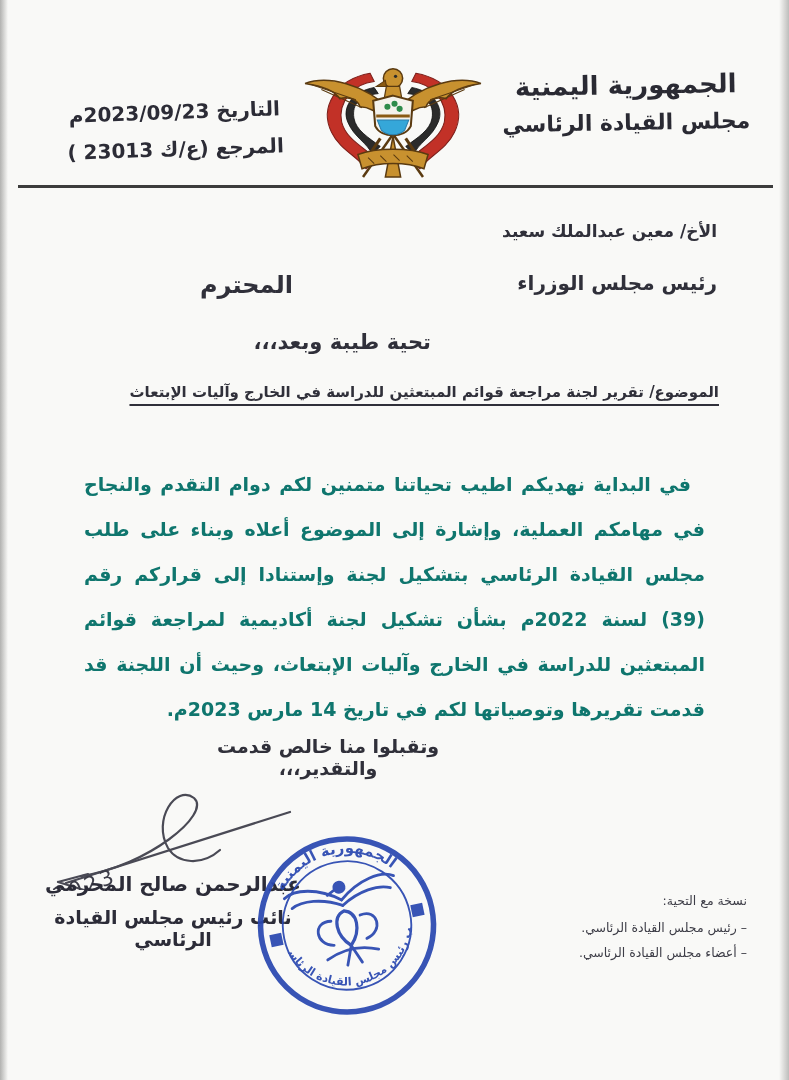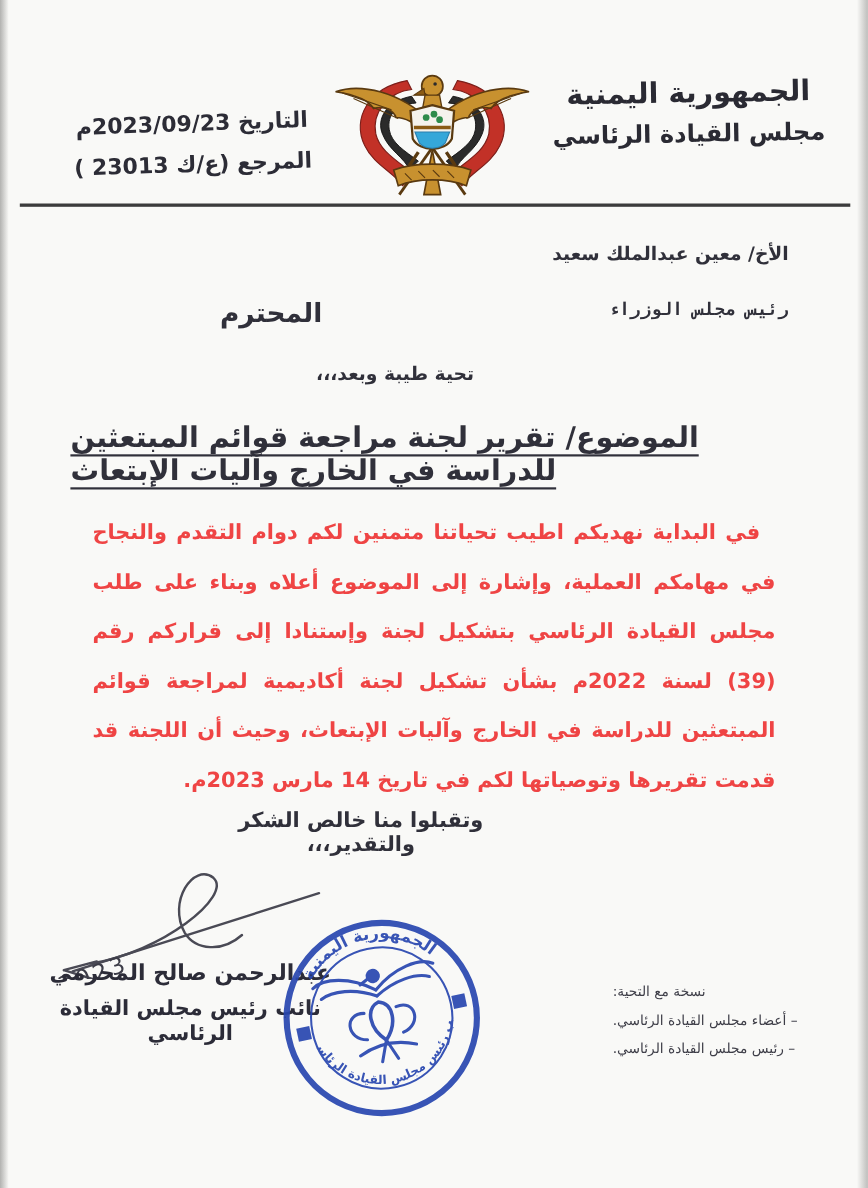--- a/index.html
+++ b/index.html
@@ -34,51 +34,51 @@
     text-align:center;color:#2a2a33;transform:rotate(-1deg);
   }
   .hdr-org .org-line1{font-size:26px;font-weight:700;letter-spacing:1px;}
   .hdr-org .org-line2{font-size:22px;font-weight:700;margin-top:10px;letter-spacing:.5px;}
   .emblem{position:absolute;top:52px;left:299px;width:188px;height:134px;}
   .hdr-rule{
     position:absolute;top:185px;left:18px;right:16px;height:0;
     border-top:3px solid #3c3c3c;
   }
   .rcpt-name{position:absolute;top:221px;right:72px;font-size:17px;font-weight:700;}
-  .rcpt-pos{position:absolute;top:271px;right:72px;font-size:16px;font-weight:700;font-family:Liberation Mono, monospace;}
+  .rcpt-pos{position:absolute;top:271px;right:72px;font-size:20px;font-weight:700;}
   .rcpt-hon{position:absolute;top:271px;left:200px;font-size:24px;font-weight:700;}
-  .salutation{position:absolute;top:330px;right:358px;font-size:17px;font-weight:700;}
+  .salutation{position:absolute;top:330px;right:358px;font-size:21px;font-weight:700;}
   .subject{
     position:absolute;top:383px;left:64px;right:70px;
-    text-align:left;font-size:26px;font-weight:700;
+    text-align:right;font-size:15px;font-weight:700;
   }
   .subject span{
     text-decoration:underline;text-underline-offset:7px;text-decoration-thickness:1.5px;
   }
   .body-par{
     position:absolute;right:84px;left:84px;
     font-size:19px;font-weight:700;line-height:45px;
-    text-align:justify;text-indent:14px;color:#ef4444;
+    text-align:justify;text-indent:14px;color:#0f766e;
   }
   .par1{top:443px;}
   .par2{top:633px;}
   .closing{
     position:absolute;top:735px;left:178px;width:300px;
     text-align:center;font-size:19px;font-weight:700;
   }
   .sig-svg{position:absolute;left:52px;top:786px;width:252px;height:104px;}
   .sig-name{position:absolute;left:44px;top:872px;width:258px;text-align:center;
     font-size:20px;font-weight:700;color:#2c2c38;}
   .sig-title{position:absolute;left:36px;top:906px;width:274px;text-align:center;
     font-size:19px;font-weight:700;color:#2c2c38;}
   .stamp{position:absolute;left:255px;top:832px;width:186px;height:196px;
     transform:rotate(-12deg);opacity:.92;}
   .cc{
     position:absolute;top:888px;right:42px;width:190px;
-    font-size:12.5px;line-height:25px;text-align:left;color:#3d3d47;font-weight:500;
+    font-size:12.5px;line-height:25px;text-align:right;color:#3d3d47;font-weight:500;
   }
   .cc .cc-head{margin-bottom:2px;}
 </style>
 </head>
 <body>
 
 <div class="page">
 
   <div class="hdr-dates">
     <div>التاريخ 2023/09/23م</div>
@@ -140,21 +140,21 @@
   <div class="rcpt-hon">المحترم</div>
 
   <div class="salutation">تحية طيبة وبعد،،،</div>
 
   <div class="subject">
     <span>الموضوع/ تقرير لجنة مراجعة قوائم المبتعثين للدراسة في الخارج وآليات الإبتعاث</span>
   </div>
 
   <p class="body-par par1">في البداية نهديكم اطيب تحياتنا متمنين لكم دوام التقدم والنجاح في مهامكم العملية، وإشارة إلى الموضوع أعلاه وبناء على طلب مجلس القيادة الرئاسي بتشكيل لجنة وإستنادا إلى قراركم رقم (39) لسنة 2022م بشأن تشكيل لجنة أكاديمية لمراجعة قوائم المبتعثين للدراسة في الخارج وآليات الإبتعاث، وحيث أن اللجنة قد قدمت تقريرها وتوصياتها لكم في تاريخ 14 مارس 2023م.</p>
 
-  <div class="closing">وتقبلوا منا خالص الشكر والتقدير،،،</div>
+  <div class="closing">وتقبلوا منا خالص قدمت والتقدير،،،</div>
 
   <svg class="sig-svg" viewBox="0 0 252 104" xmlns="http://www.w3.org/2000/svg" aria-hidden="true">
     <g stroke="#4a4a55" stroke-width="2.2" fill="none" stroke-linecap="round">
       <path d="M30,90 C95,80 160,28 142,12 C124,-2 100,34 116,62 C126,78 150,80 168,64"></path>
       <path d="M14,97 L238,26"></path>
       <path d="M6,96 L36,88 M6,96 L32,104"></path>
     </g>
     <text transform="translate(66,96) rotate(-19)" font-family="DejaVu Sans, sans-serif" font-size="21" letter-spacing="3" fill="#3d3d48">23-09-2023</text>
   </svg>
   <div class="sig-name">عبدالرحمن صالح المحرمي</div>
@@ -186,17 +186,17 @@
       <path d="M100,84 C114,88 114,108 100,122 C86,108 86,88 100,84 Z" stroke-width="3.5"></path>
       <path d="M84,92 C64,88 62,114 82,118"></path>
       <path d="M116,92 C136,88 138,114 118,118"></path>
       <path d="M100,122 L92,142 M100,122 L108,142"></path>
       <path d="M72,132 C90,124 110,124 128,132"></path>
     </g>
   </svg>
 
   <div class="cc">
     <div class="cc-head">نسخة مع التحية:</div>
+    <div>– رئيس مجلس القيادة الرئاسي.</div>
     <div>– أعضاء مجلس القيادة الرئاسي.</div>
-    <div>– رئيس مجلس القيادة الرئاسي.</div>
   </div>
 
 </div>
 
 </body></html>

